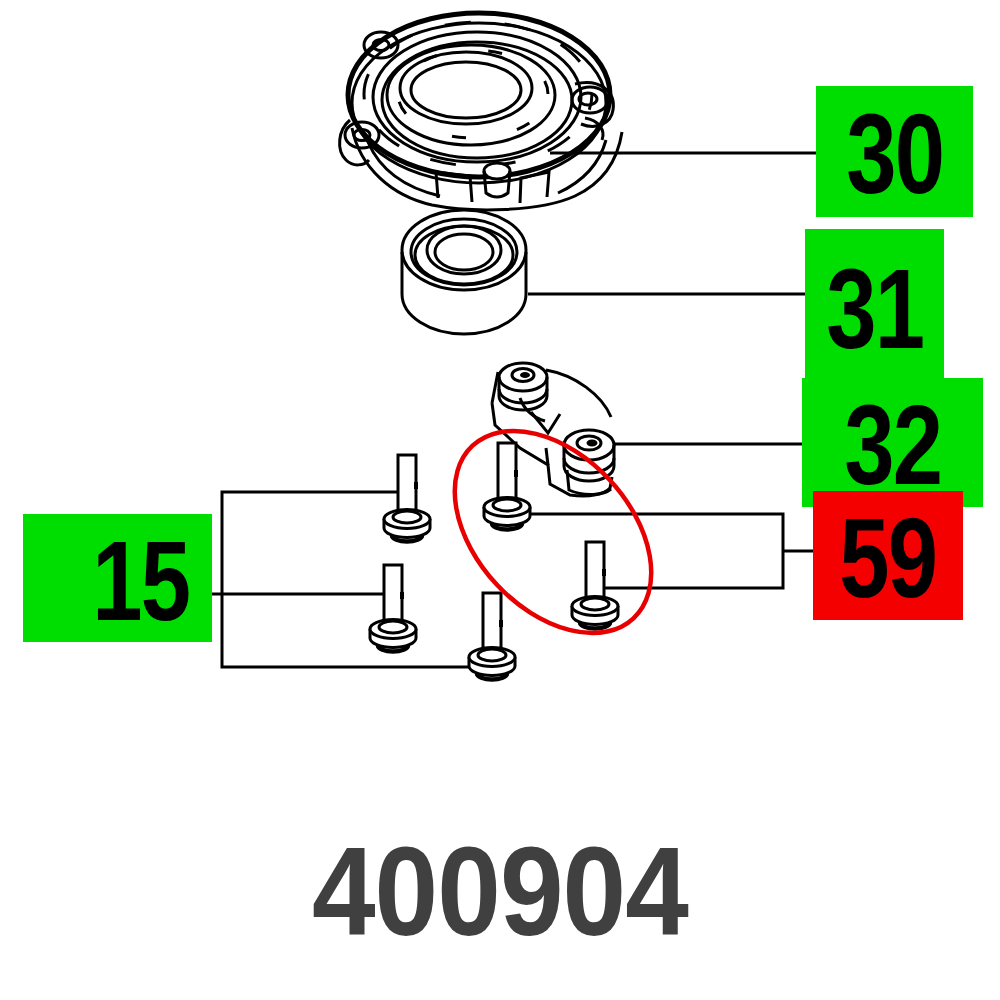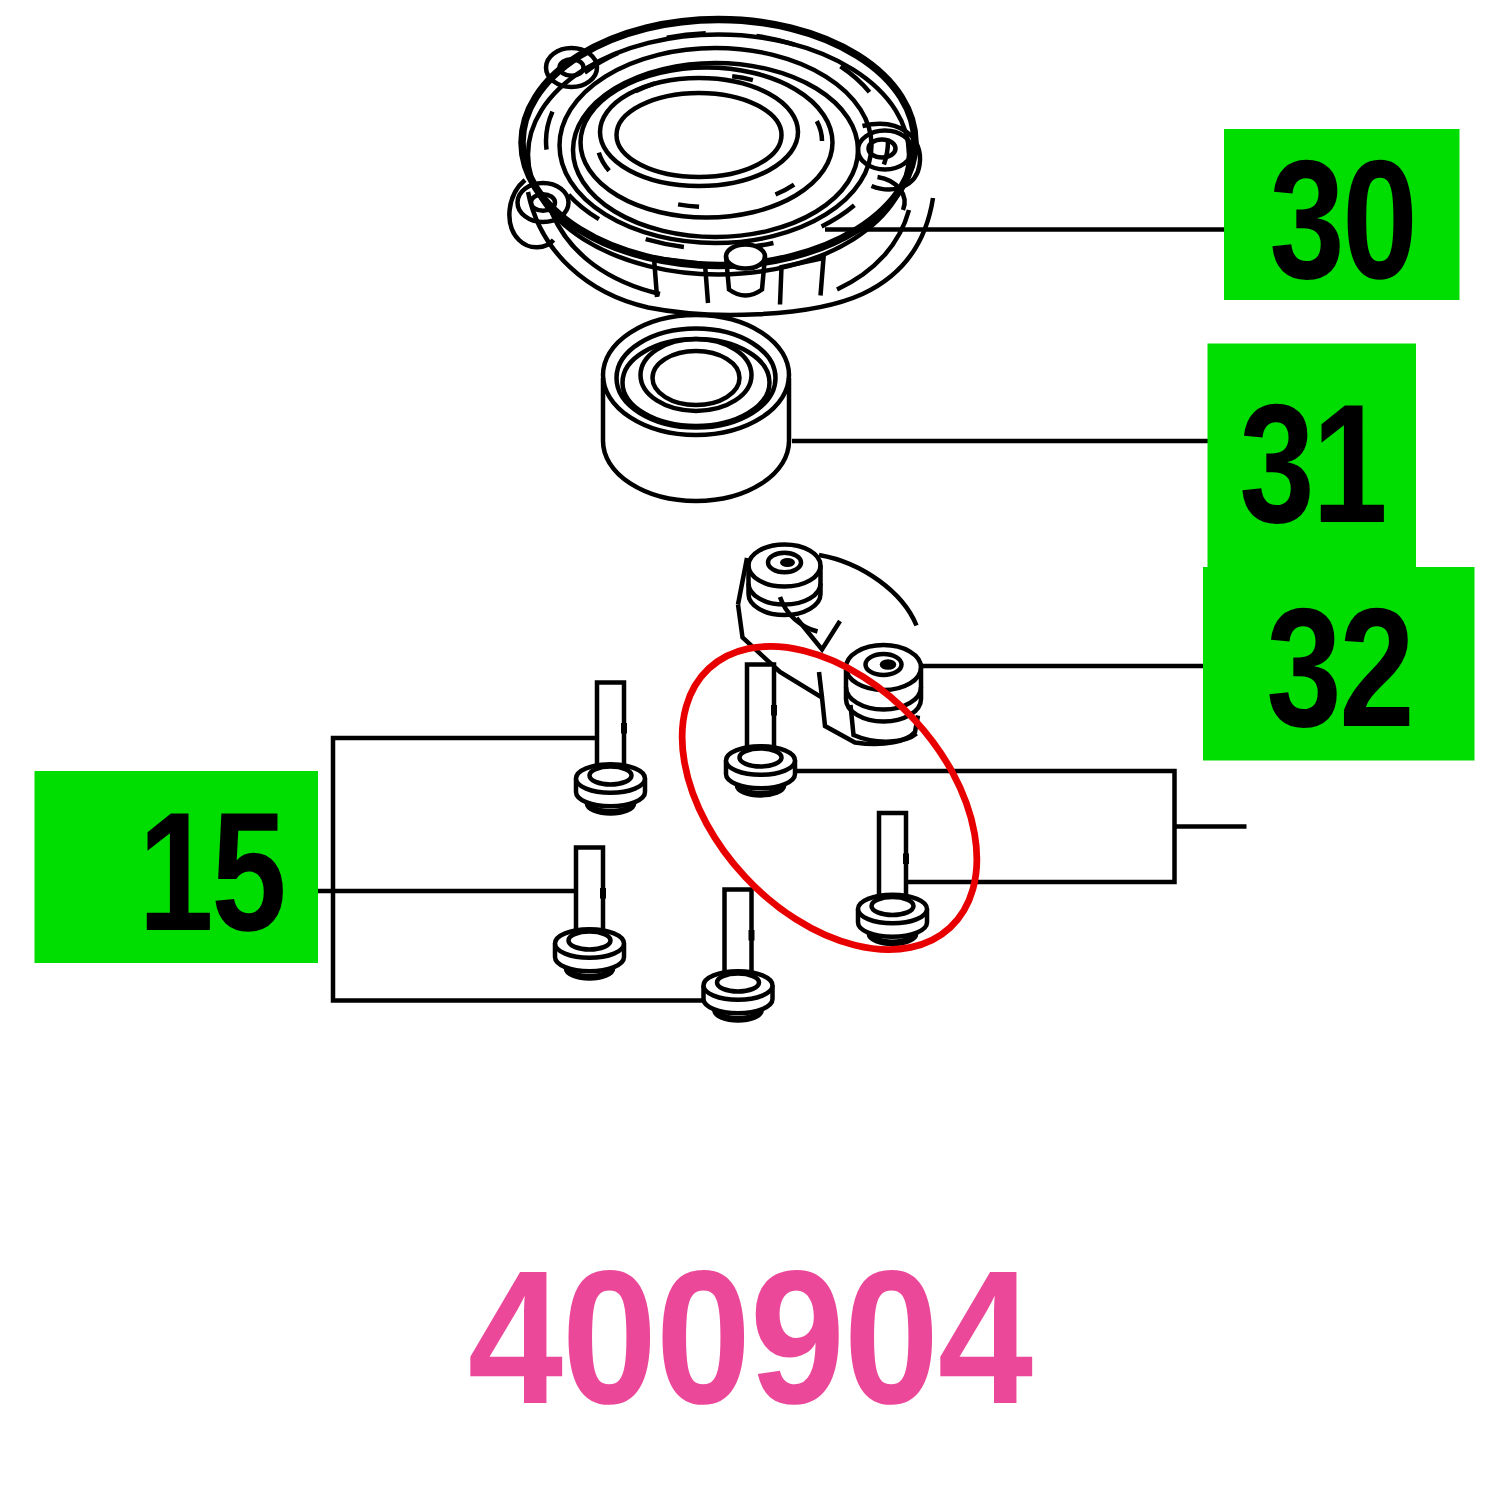--- a/index.html
+++ b/index.html
@@ -36,35 +36,35 @@
     cursor: pointer;
   }
   .callout .digits {
     display: inline-block;
     transform: scaleX(0.80);
     letter-spacing: -2px;
     padding-top: 6px;
   }
   .callout.green { background: var(--callout-green, #00DD00); }
   .callout.red   { background: var(--callout-red, #F40000); z-index: 3; }
-  #callout-30 { left: 816px; top:  86px; width: 157px; height: 114px; }
+  #callout-30 { left: 816px; top:  86px; width: 157px; height: 131px; }
   #callout-31 { left: 805px; top: 229px; width: 139px; height: 155px; }
   #callout-32 { left: 802px; top: 378px; width: 181px; height: 129px; }
   #callout-59 { left: 813px; top: 491px; width: 150px; height: 129px; }
   #callout-15 { left:  23px; top: 514px; width: 143px; height: 128px; padding-left: 46px; }
   #part-number {
     position: absolute;
     left: 0;
     top: 828px;
     width: 1000px;
     text-align: center;
     font-weight: 700;
     font-size: 127px;
     line-height: 1;
-    color: #ec4899;
+    color: #404040;
     z-index: 2;
   }
   #part-number .digits {
     display: inline-block;
     transform: scaleX(0.90);
     letter-spacing: -1px;
   }
   .blk  { stroke: #000; fill: none; stroke-width: 3; }
   .blk-thick { stroke: #000; fill: none; stroke-width: 5; }
   .blk-fillw { stroke: #000; fill: #fff; stroke-width: 3; }
@@ -185,20 +185,23 @@
 
   <div id="callout-30" class="callout green">
     <span class="digits">30</span>
   </div>
   <div id="callout-31" class="callout green">
     <span class="digits">31</span>
   </div>
   <div id="callout-32" class="callout green">
     <span class="digits">32</span>
   </div>
+  <div id="callout-59" class="callout red">
+    <span class="digits">59</span>
+  </div>
   <div id="callout-15" class="callout green">
     <span class="digits">15</span>
   </div>
 
   <div id="part-number">
     <span class="digits">400904</span>
   </div>
 
 </div>
 

